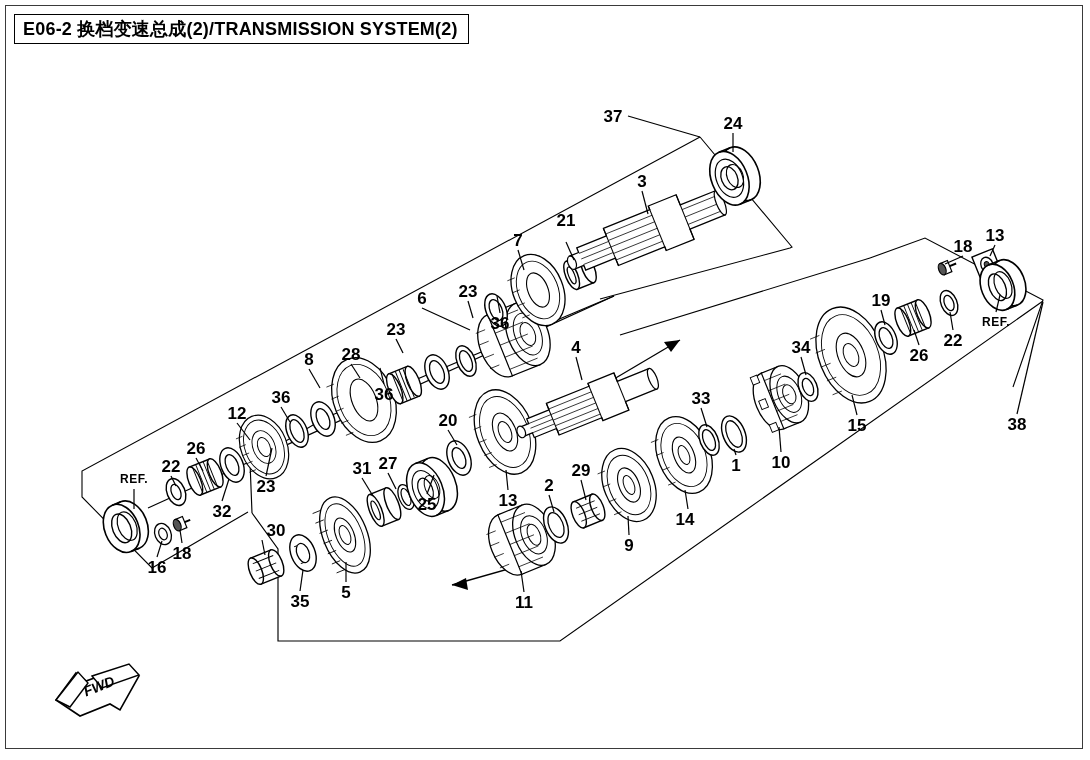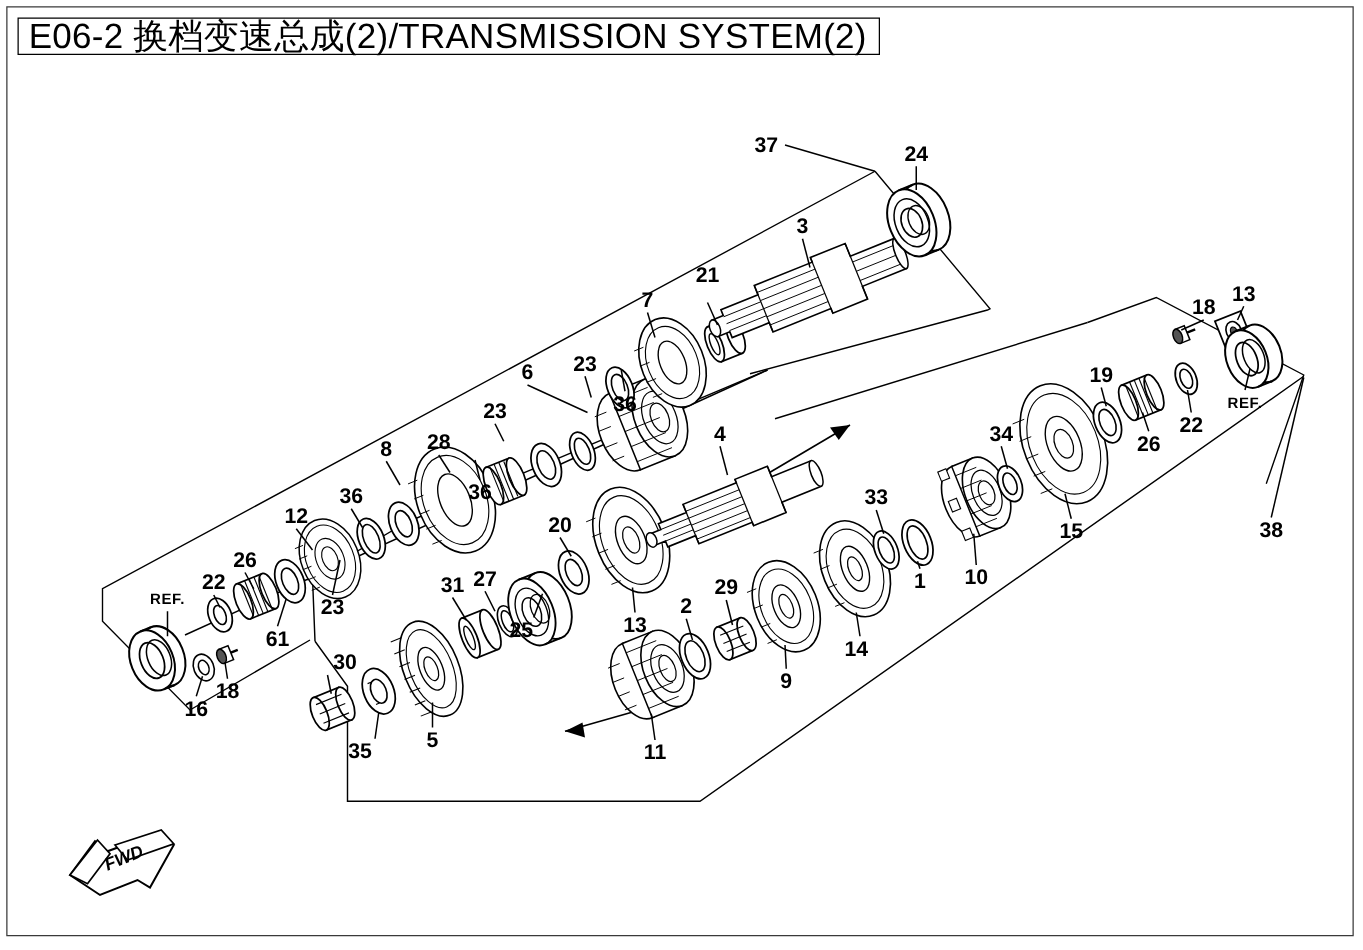--- a/index.html
+++ b/index.html
@@ -30,22 +30,22 @@
     height: 30px;
     padding: 0 10px 0 8px;
     display: flex;
     align-items: center;
     border: 1.5px solid #000;
     background: #fff;
     box-sizing: border-box;
     white-space: nowrap;
   }
   #title-box .t {
-    font-size: 28px;
-    font-weight: normal;
+    font-size: 18px;
+    font-weight: bold;
     letter-spacing: 0.2px;
     color: #000;
     line-height: 1;
   }
   svg.layer {
     position: absolute;
     left: 0; top: 0;
     width: 1090px; height: 760px;
   }
   .lbl {
@@ -625,31 +625,31 @@
     <span class="lbl" style="left:468px;top:291px">23</span>
     <span class="lbl" style="left:500px;top:323px">36</span>
     <span class="lbl" style="left:396px;top:329px">23</span>
     <span class="lbl" style="left:309px;top:359px">8</span>
     <span class="lbl" style="left:351px;top:354px">28</span>
     <span class="lbl" style="left:384px;top:394px">36</span>
     <span class="lbl" style="left:281px;top:397px">36</span>
     <span class="lbl" style="left:237px;top:413px">12</span>
     <span class="lbl" style="left:196px;top:448px">26</span>
     <span class="lbl" style="left:171px;top:466px">22</span>
-    <span class="lbl" style="left:222px;top:511px">61</span>
+    <span class="lbl" style="left:222px;top:511px">32</span>
     <span class="lbl" style="left:266px;top:486px">23</span>
     <span class="lbl ref" style="left:134px;top:479px">REF.</span>
     <span class="lbl" style="left:157px;top:567px">16</span>
     <span class="lbl" style="left:182px;top:553px">18</span>
     <span class="lbl" style="left:276px;top:530px">30</span>
-    <span class="lbl" style="left:288px;top:601px">35</span>
+    <span class="lbl" style="left:300px;top:601px">35</span>
     <span class="lbl" style="left:346px;top:592px">5</span>
     <span class="lbl" style="left:362px;top:468px">31</span>
     <span class="lbl" style="left:388px;top:463px">27</span>
-    <span class="lbl" style="left:417px;top:504px">25</span>
+    <span class="lbl" style="left:427px;top:504px">25</span>
     <span class="lbl" style="left:448px;top:420px">20</span>
     <span class="lbl" style="left:576px;top:347px">4</span>
     <span class="lbl" style="left:508px;top:500px">13</span>
     <span class="lbl" style="left:524px;top:602px">11</span>
     <span class="lbl" style="left:549px;top:485px">2</span>
     <span class="lbl" style="left:581px;top:470px">29</span>
     <span class="lbl" style="left:629px;top:545px">9</span>
     <span class="lbl" style="left:685px;top:519px">14</span>
     <span class="lbl" style="left:701px;top:398px">33</span>
     <span class="lbl" style="left:736px;top:465px">1</span>

